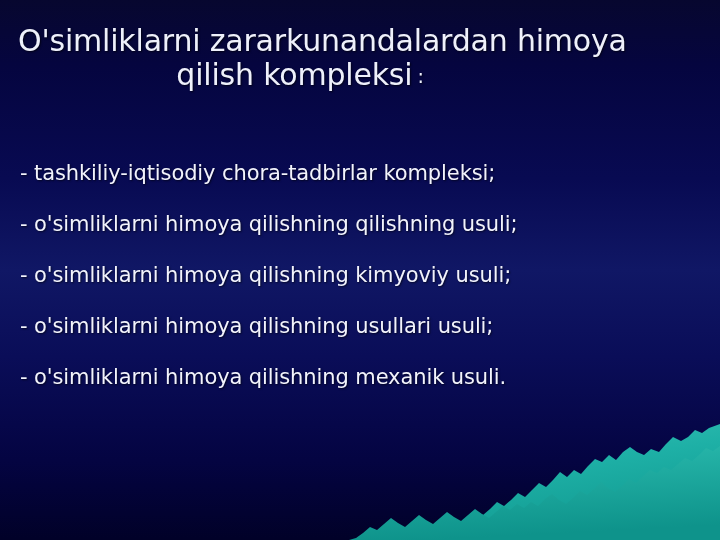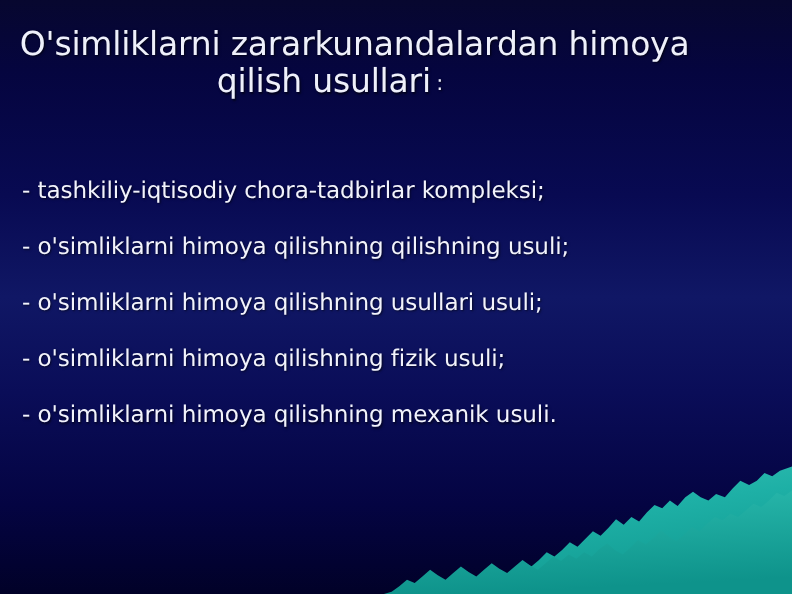--- a/index.html
+++ b/index.html
@@ -117,25 +117,25 @@
              L566,504 L559,500 L552,494 L545,499 L538,506 L531,502 L524,508
              L517,504 L510,510 L503,506 L496,512 L489,518 L482,514 L475,509
              L468,515 L461,521 L454,517 L447,512 L440,518 L433,524 L426,520
              L419,515 L412,521 L405,527 L398,523 L391,518 L384,524 L377,530
              L370,527 L363,533 L356,538 L349,540 L720,540 Z"></path>
   </svg>
 
   <div class="title-block">
     <div class="title-line line1">O'simliklarni zararkunandalardan himoya</div>
     <div class="title-line line2">
-      <span>qilish usullari</span><span class="title-colon">:</span>
+      <span>qilish kompleksi</span><span class="title-colon">:</span>
     </div>
   </div>
 
   <div class="bullets">
     <div class="bullet-line">- tashkiliy-iqtisodiy chora-tadbirlar kompleksi;</div>
     <div class="bullet-line">- o'simliklarni himoya qilishning qilishning usuli;</div>
+    <div class="bullet-line">- o'simliklarni himoya qilishning kimyoviy usuli;</div>
     <div class="bullet-line">- o'simliklarni himoya qilishning usullari usuli;</div>
-    <div class="bullet-line">- o'simliklarni himoya qilishning fizik usuli;</div>
     <div class="bullet-line">- o'simliklarni himoya qilishning mexanik usuli.</div>
   </div>
 
 </div>
 
 </body></html>

